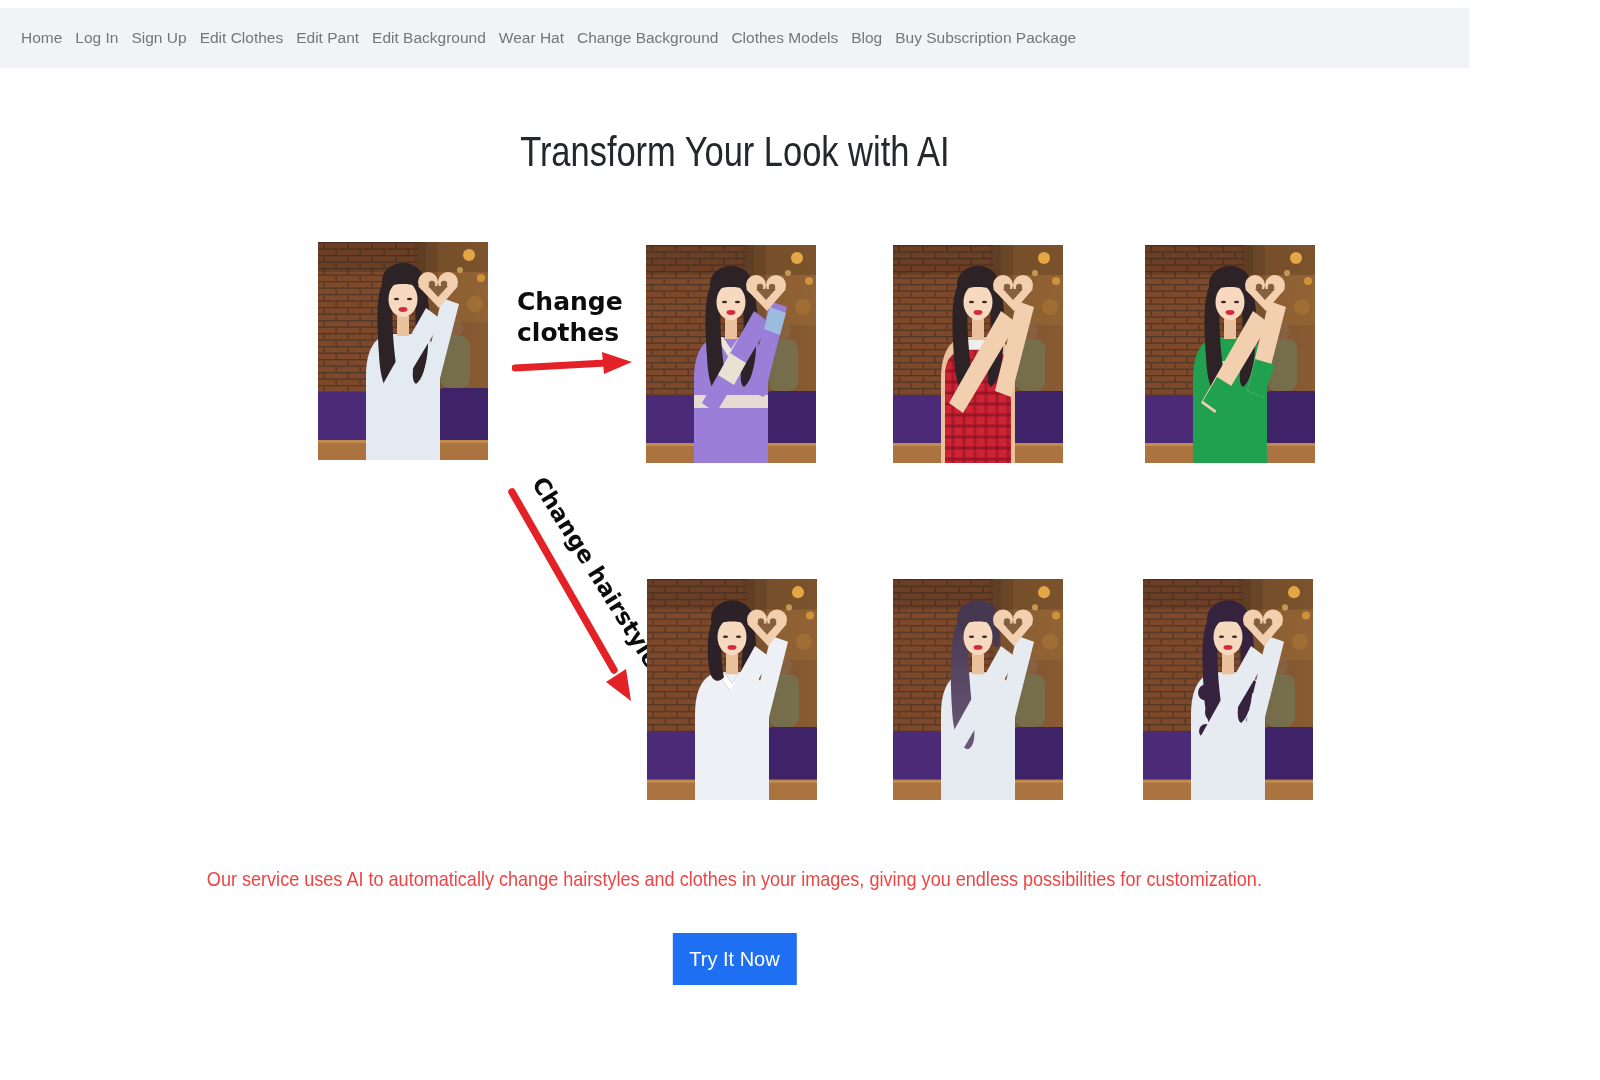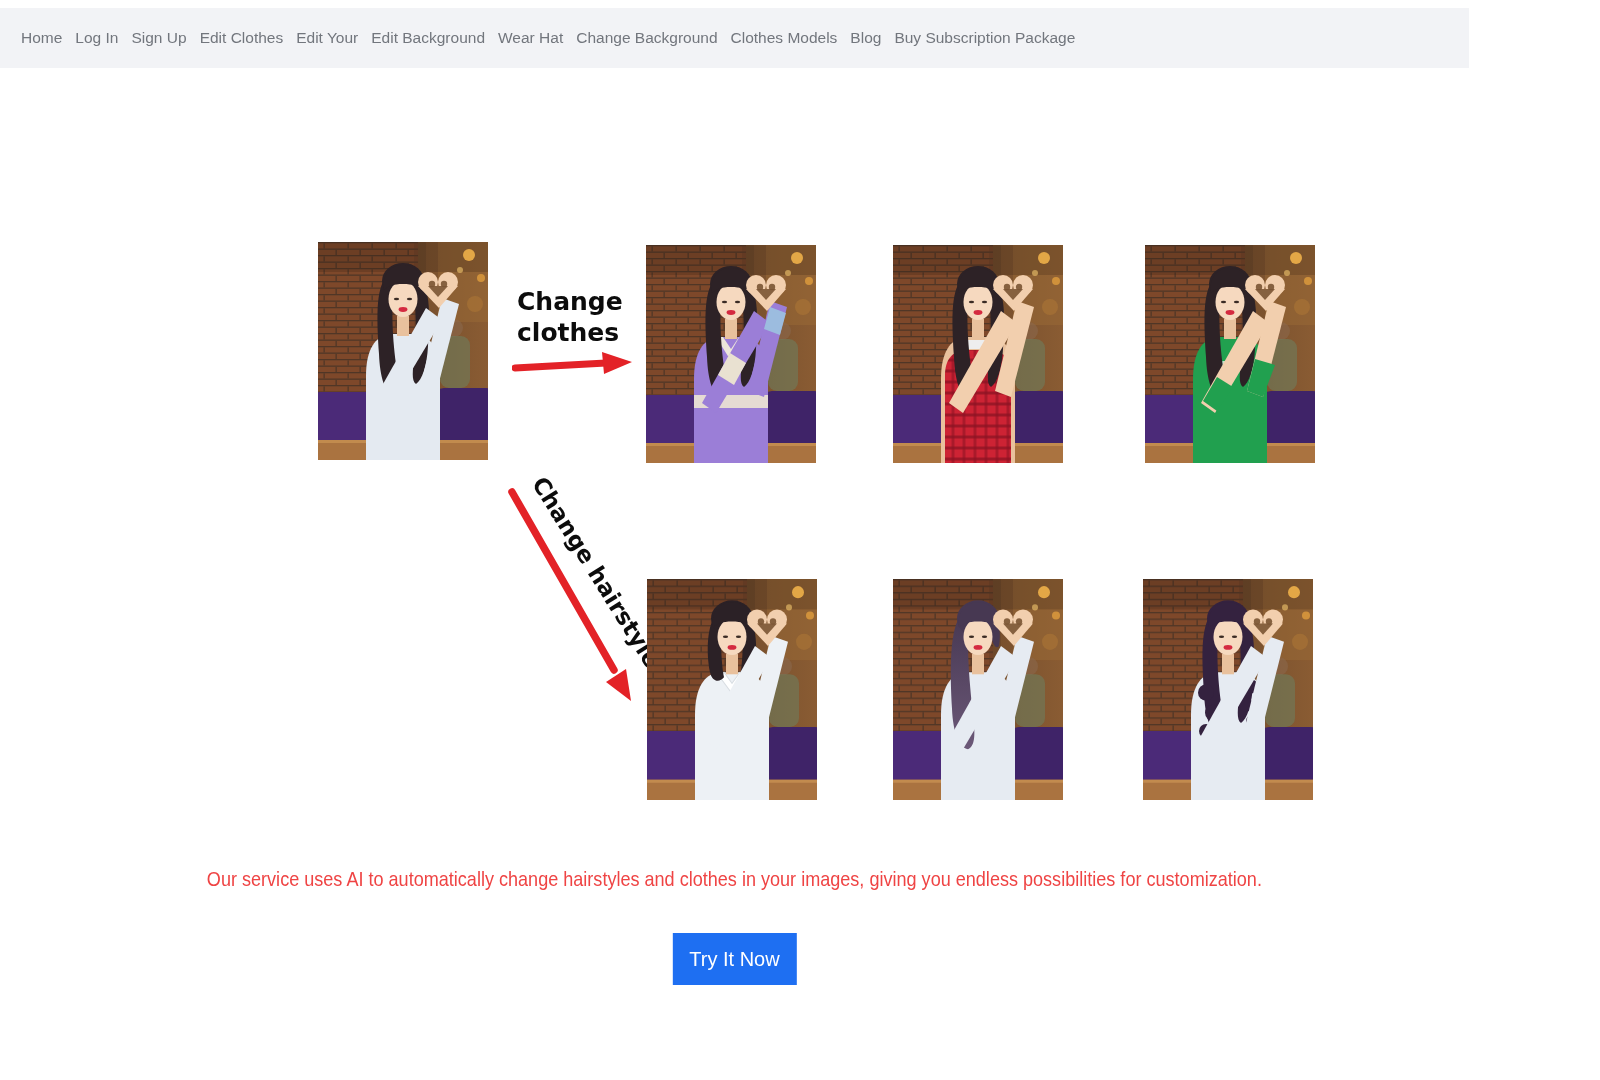--- a/index.html
+++ b/index.html
@@ -48,29 +48,30 @@
 </head>
 <body>
 
 <div class="page">
 
   <nav class="navbar">
       <a class="nav-item">Home</a>
       <a class="nav-item">Log In</a>
       <a class="nav-item">Sign Up</a>
       <a class="nav-item">Edit Clothes</a>
-      <a class="nav-item">Edit Your</a>
+      <a class="nav-item">Edit Pant</a>
       <a class="nav-item">Edit Background</a>
       <a class="nav-item">Wear Hat</a>
       <a class="nav-item">Change Background</a>
       <a class="nav-item">Clothes Models</a>
       <a class="nav-item">Blog</a>
       <a class="nav-item">Buy Subscription Package</a>
     </nav>
 
+  <h1 class="title"><span class="squeeze">Transform Your Look with AI</span></h1>
 
   <div class="photo p-orig" aria-label="Original photo: woman with long dark hair and bangs in a light blue shirt making a heart with her hands in a brick-wall cafe" title="Original photo: woman with long dark hair and bangs in a light blue shirt making a heart with her hands in a brick-wall cafe">
       <svg viewBox="0 0 170 218" preserveAspectRatio="none" xmlns="http://www.w3.org/2000/svg">
     <defs>
     <pattern id="brick0" width="24" height="13" patternUnits="userSpaceOnUse">
       <rect width="24" height="13" fill="#7e482a"></rect>
       <rect width="24" height="1.3" fill="#503626"></rect>
             <rect y="6.5" width="24" height="1.3" fill="#503626"></rect>
       <rect x="5.5" y="1.3" width="1.3" height="5.2" fill="#503626"></rect>
       <rect x="17.5" y="7.8" width="1.3" height="5.2" fill="#503626"></rect>

